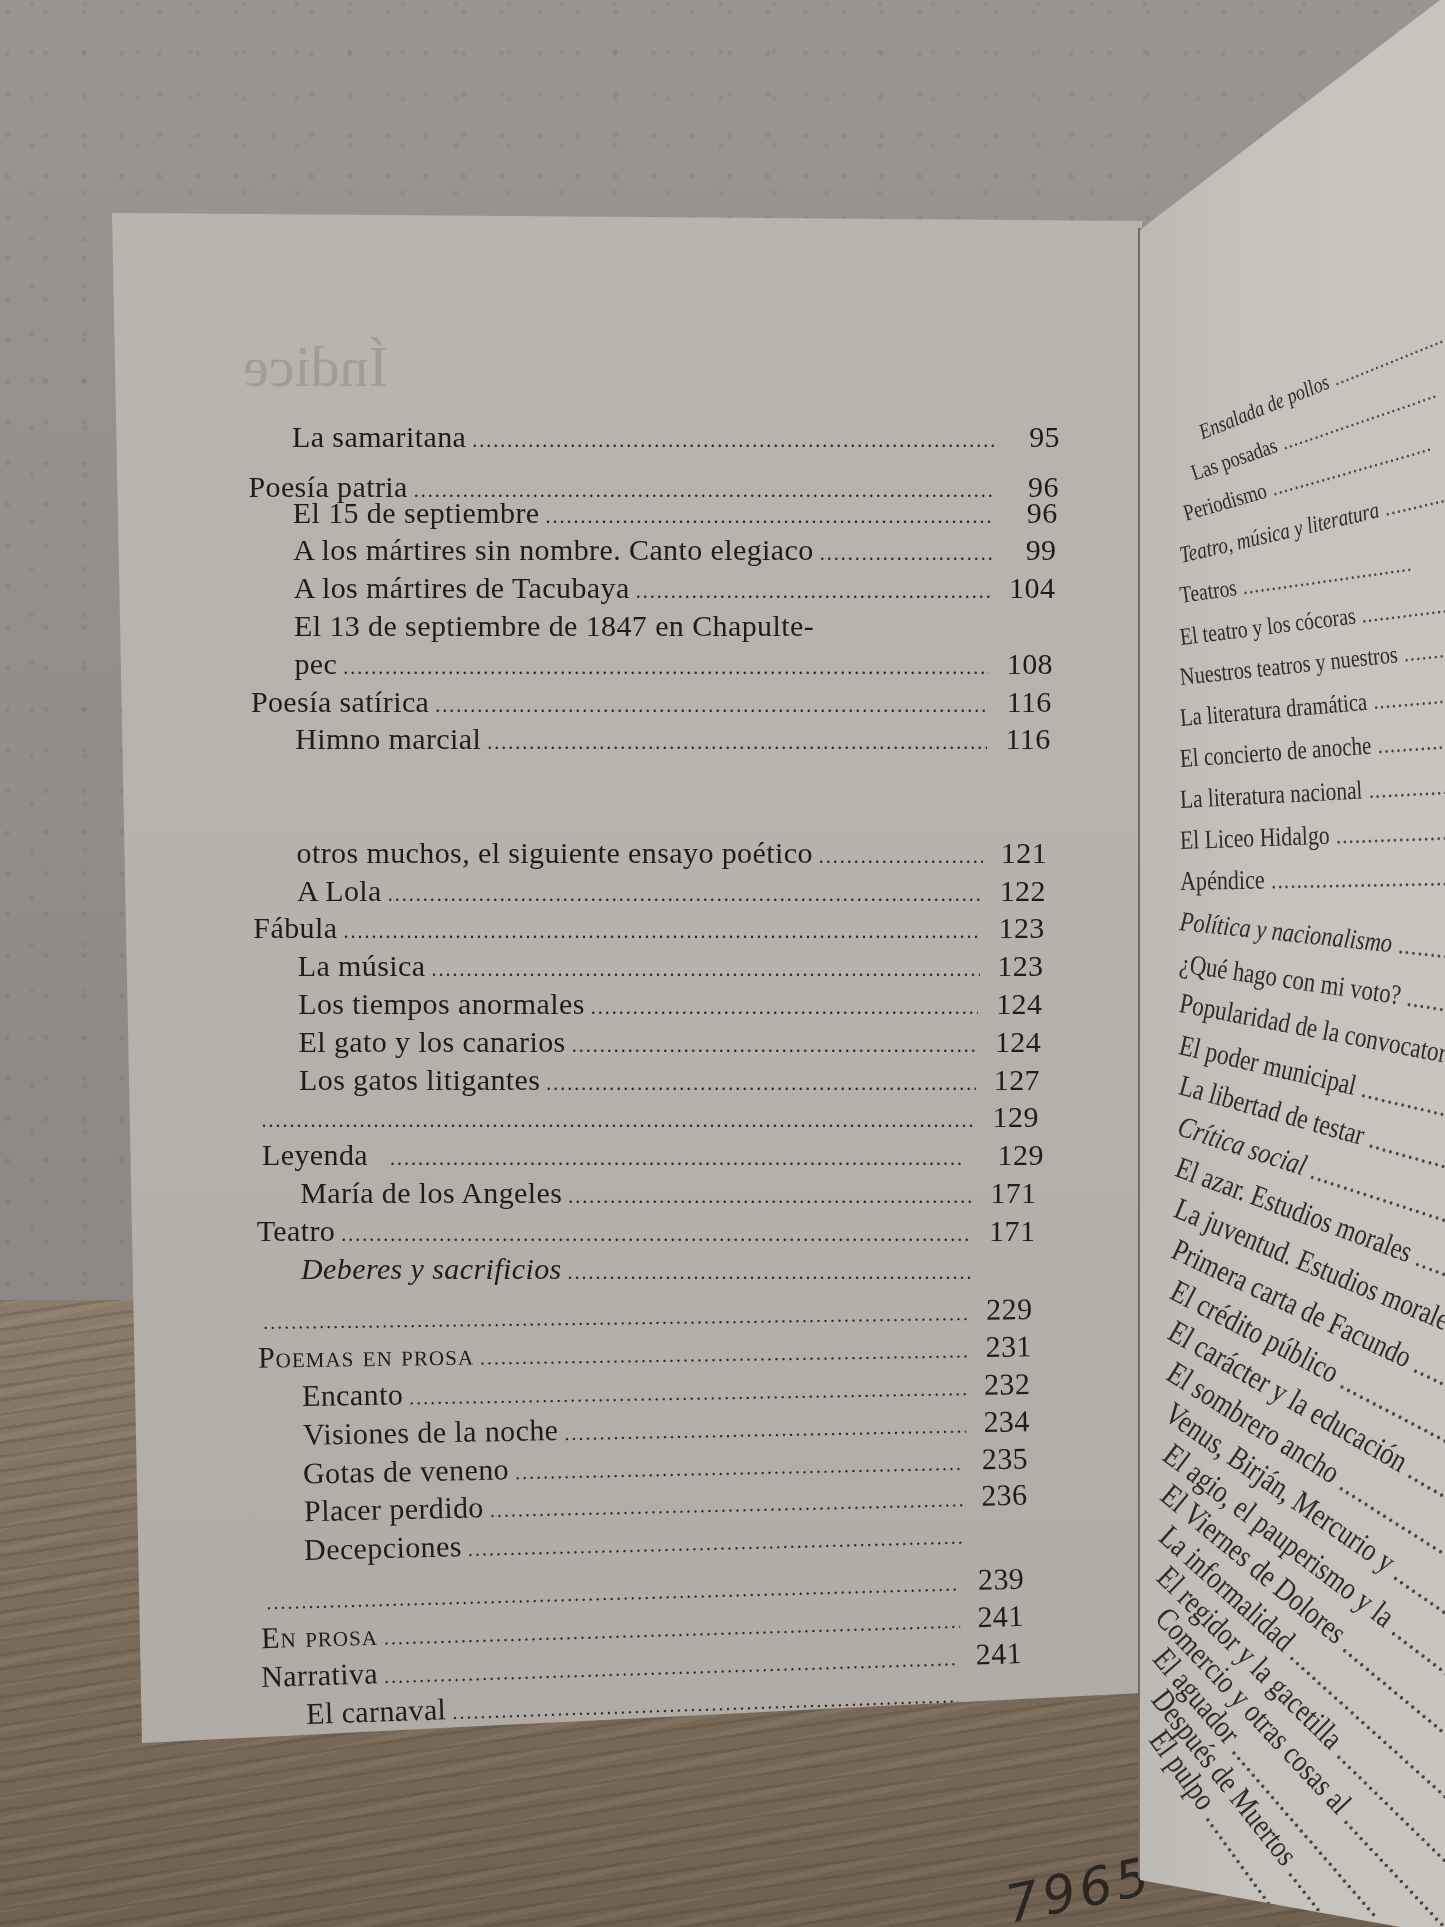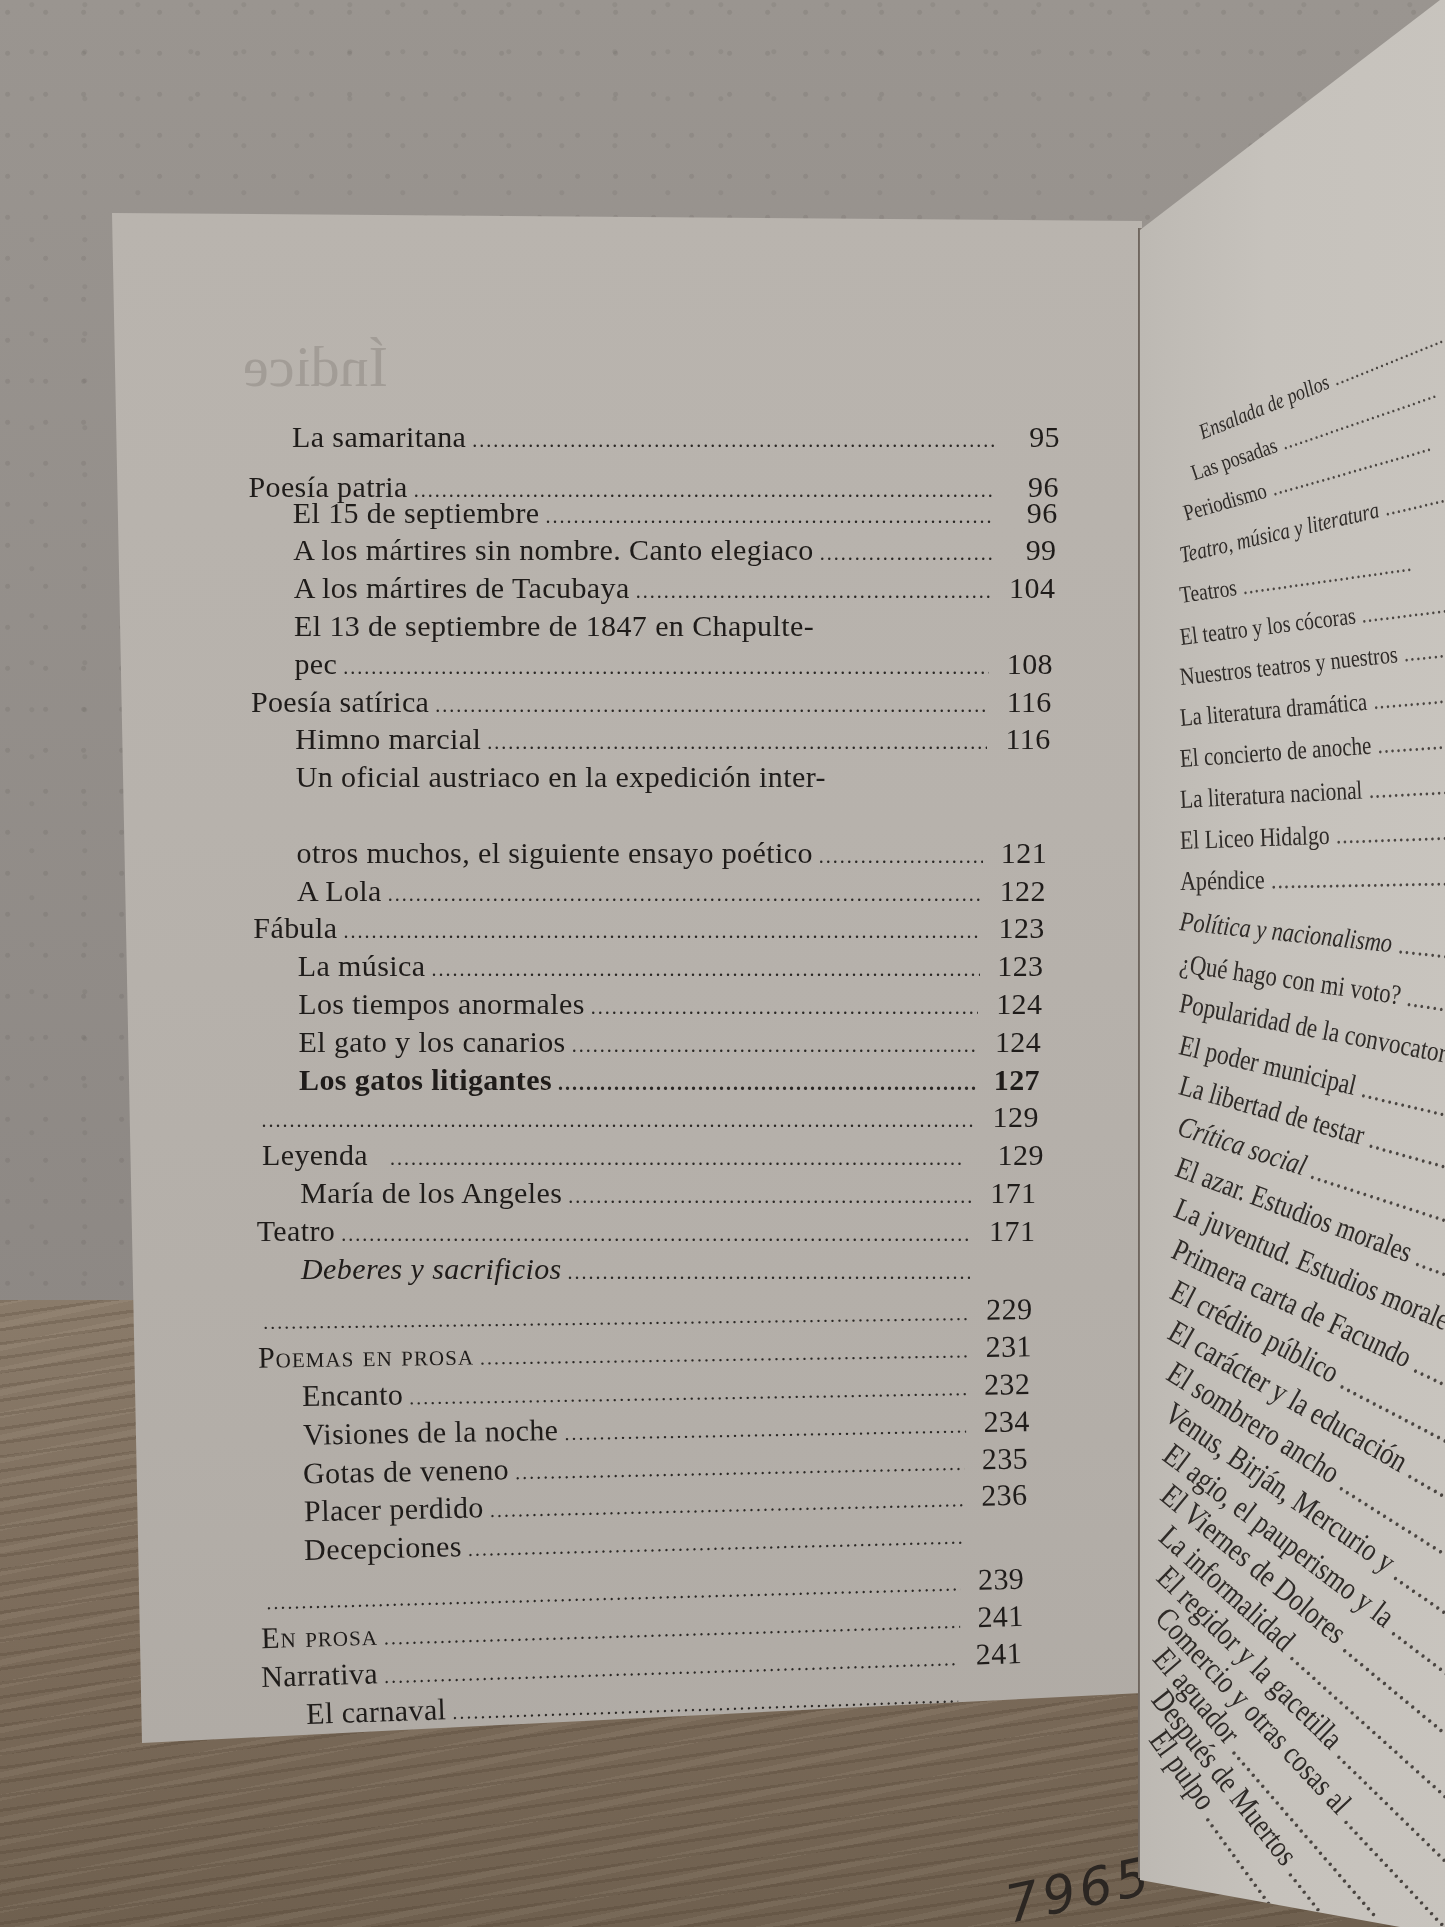--- a/index.html
+++ b/index.html
@@ -129,25 +129,20 @@
     <div class="row" style="top: 684.6px; left: 250.882px; width: 800.882px;">
       <span class="label">Poesía satírica</span>
       <span class="dots">................................................................................................................................................................</span>
       <span class="page">116</span>
     </div>
     <div class="row" style="top: 722.4px; left: 295.294px; width: 755.294px;">
       <span class="label">Himno marcial</span>
       <span class="dots">................................................................................................................................................................</span>
       <span class="page">116</span>
     </div>
-    <div class="row nodots nopage" style="top: 760.2px; left: 295.706px; width: 753.706px;">
-      <span class="label">Un oficial austriaco en la expedición inter-</span>
-      <span class="dots">................................................................................................................................................................</span>
-      <span class="page"></span>
-    </div>
     <div class="row" style="top: 835.8px; left: 296.529px; width: 750.529px;">
       <span class="label">otros muchos, el siguiente ensayo poético</span>
       <span class="dots">................................................................................................................................................................</span>
       <span class="page">121</span>
     </div>
     <div class="row" style="top: 873.6px; left: 296.941px; width: 748.941px;">
       <span class="label">A Lola</span>
       <span class="dots">................................................................................................................................................................</span>
       <span class="page">122</span>
     </div>
@@ -164,21 +159,21 @@
     <div class="row" style="top: 987px; left: 298.176px; width: 744.176px;">
       <span class="label">Los tiempos anormales</span>
       <span class="dots">................................................................................................................................................................</span>
       <span class="page">124</span>
     </div>
     <div class="row" style="top: 1024.8px; left: 298.588px; width: 742.588px; justify-content: space-between;">
       <span class="label">El gato y los canarios</span>
       <span class="dots">................................................................................................................................................................</span>
       <span class="page">124</span>
     </div>
-    <div class="row" style="top: 1062.6px; left: 299px; width: 741px; font-weight: bold;">
+    <div class="row" style="top: 1062.6px; left: 299px; width: 741px;">
       <span class="label">Los gatos litigantes</span>
       <span class="dots">................................................................................................................................................................</span>
       <span class="page">127</span>
     </div>
     <div class="row onlydots" style="top: 1100.4px; left: 255.412px; width: 783.412px;">
       <span class="dots">................................................................................................................................................................</span>
       <span class="page">129</span>
     </div>
     <div class="row" style="top: 1138.2px; left: 262px; width: 781.824px; gap: 16px;">
       <span class="label">Leyenda</span>

